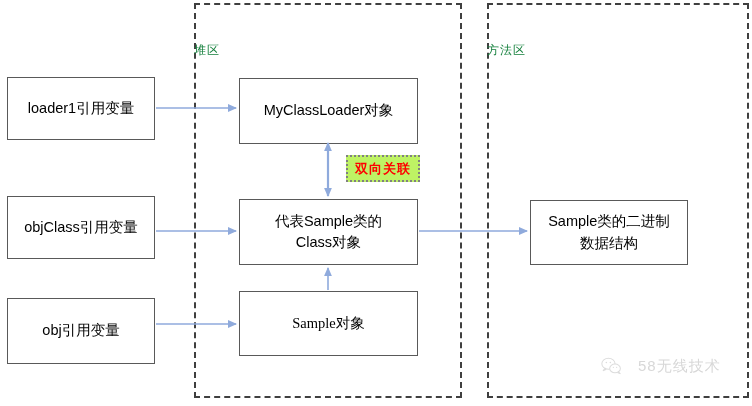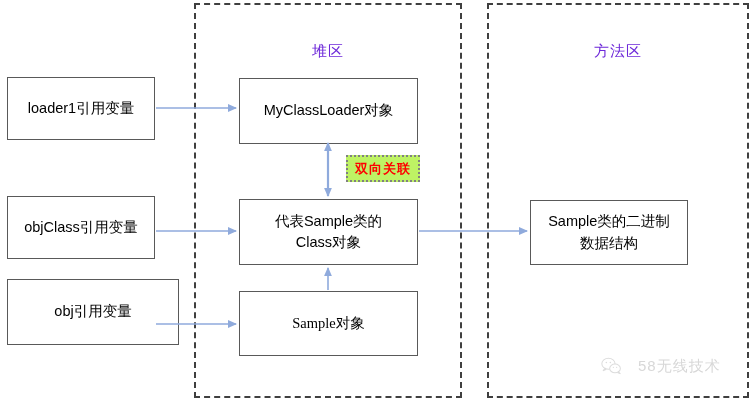--- a/index.html
+++ b/index.html
@@ -21,23 +21,22 @@
   
   .region {
     position: absolute;
     border: 2px dashed #3f3f3f;
     background: transparent;
     box-sizing: border-box;
   }
   .region-title {
     position: absolute;
     width: 100%;
-    text-align: center;
-    font-size: 15px;
-    color: #6d28d9;
+    font-size: 12px;
+    color: #15803d;
     letter-spacing: 1px;
   }
 
   
   .box {
     position: absolute;
     box-sizing: border-box;
     border: 1px solid #595959;
     background: #ffffff;
     display: flex;
@@ -104,21 +103,21 @@
   <div class="region-title" style="left:487px; top:42px; width:262px;">方法区</div>
 
   <div class="box" style="left:7px; top:77px; width:148px; height:63px;">
     <span>loader1引用变量</span>
   </div>
 
   <div class="box" style="left:7px; top:196px; width:148px; height:63px;">
     <span>objClass引用变量</span>
   </div>
 
-  <div class="box" style="left:7px; top:279px; width:172px; height:66px;">
+  <div class="box" style="left:7px; top:298px; width:148px; height:66px;">
     <span>obj引用变量</span>
   </div>
 
   <div class="box" style="left:239px; top:78px; width:179px; height:66px;">
     <span>MyClassLoader对象</span>
   </div>
 
   <div class="box" style="left:239px; top:199px; width:179px; height:66px;">
     <div>
       <span>代表Sample类的</span>

